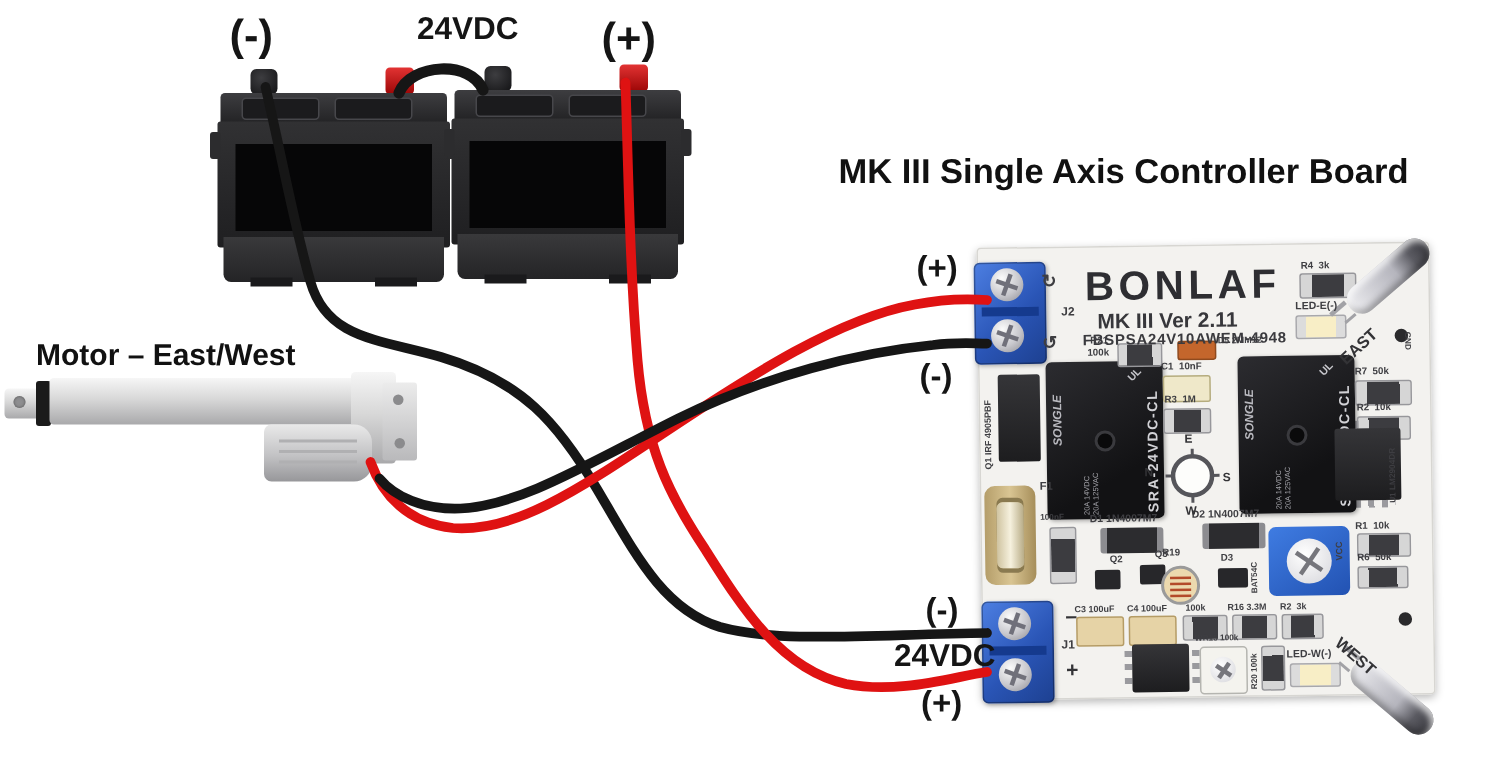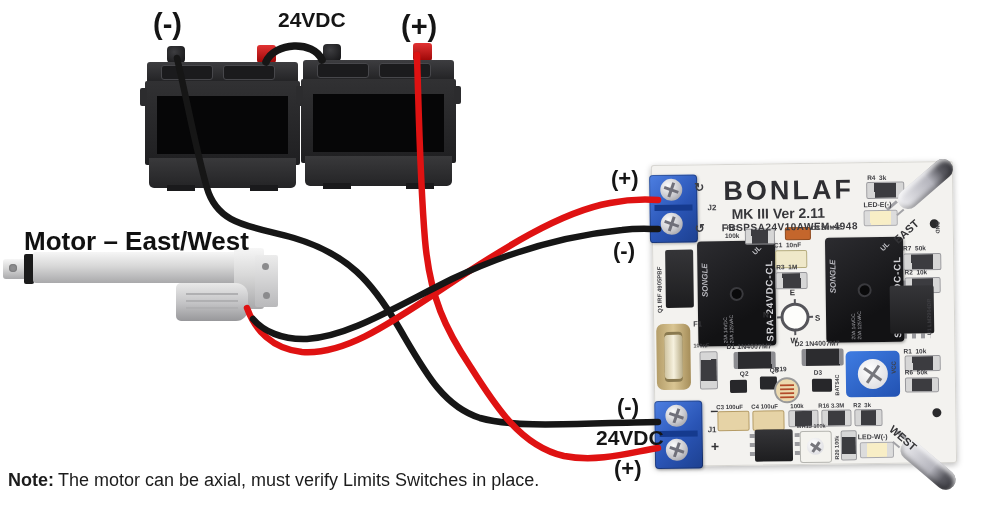--- a/index.html
+++ b/index.html
@@ -294,20 +294,20 @@
     <path d="M266,62 C274,42 314,40 322,60" fill="none" stroke="#161616" stroke-width="7.5" stroke-linecap="round"></path>
     <path d="M177,58 C188,105 196,150 207,188 C218,226 252,226 294,238 C348,254 372,282 398,326 C424,370 442,406 480,418 C520,429 580,423 658,422" fill="none" stroke="#161616" stroke-width="6.5" stroke-linecap="round"></path>
     <path d="M417,55 C419,120 420,180 425,240 C430,298 446,330 470,366 C494,404 520,446 564,456 C600,463 636,451 658,448" fill="none" stroke="#df1212" stroke-width="6.5" stroke-linecap="round"></path>
     <path d="M247,308 C255,330 272,349 302,352 C342,355 382,329 442,289 C502,249 560,212 610,203 C630,199 644,199 658,200" fill="none" stroke="#df1212" stroke-width="6.5" stroke-linecap="round"></path>
     <path d="M253,319 C263,331 282,340 307,339 C347,337 392,309 452,279 C512,250 572,235 622,230 C638,228 648,229 658,229" fill="none" stroke="#161616" stroke-width="6.5" stroke-linecap="round"></path>
   </svg>
 
   <div class="lbl big overlay-lbl" style="left:153px;top:10px">(-)</div>
   <div class="lbl mid overlay-lbl" style="left:278px;top:9px">24VDC</div>
   <div class="lbl big overlay-lbl" style="left:401px;top:12px">(+)</div>
-  <div class="title overlay-lbl" style="left:24px;top:226px;font-size:26px">Motor – East/West</div>
+  <div class="title overlay-lbl" style="left:559px;top:101px">MK III Single Axis Controller Board</div>
+  <div class="title overlay-lbl" style="left:24px;top:226px;font-size:20px">Motor – East/West</div>
   <div class="lbl term overlay-lbl" style="left:611px;top:168px">(+)</div>
   <div class="lbl term overlay-lbl" style="left:613px;top:240px">(-)</div>
   <div class="lbl term overlay-lbl" style="left:617px;top:396px">(-)</div>
   <div class="lbl mid overlay-lbl" style="left:596px;top:427px">24VDC</div>
   <div class="lbl term overlay-lbl" style="left:614px;top:458px">(+)</div>
-  <div class="note overlay-lbl" style="left:8px;top:470px;font-size:18px"><b>Note:</b><span>The motor can be axial, must verify Limits Switches in place.</span></div>
 </div>
 
 </body></html>

